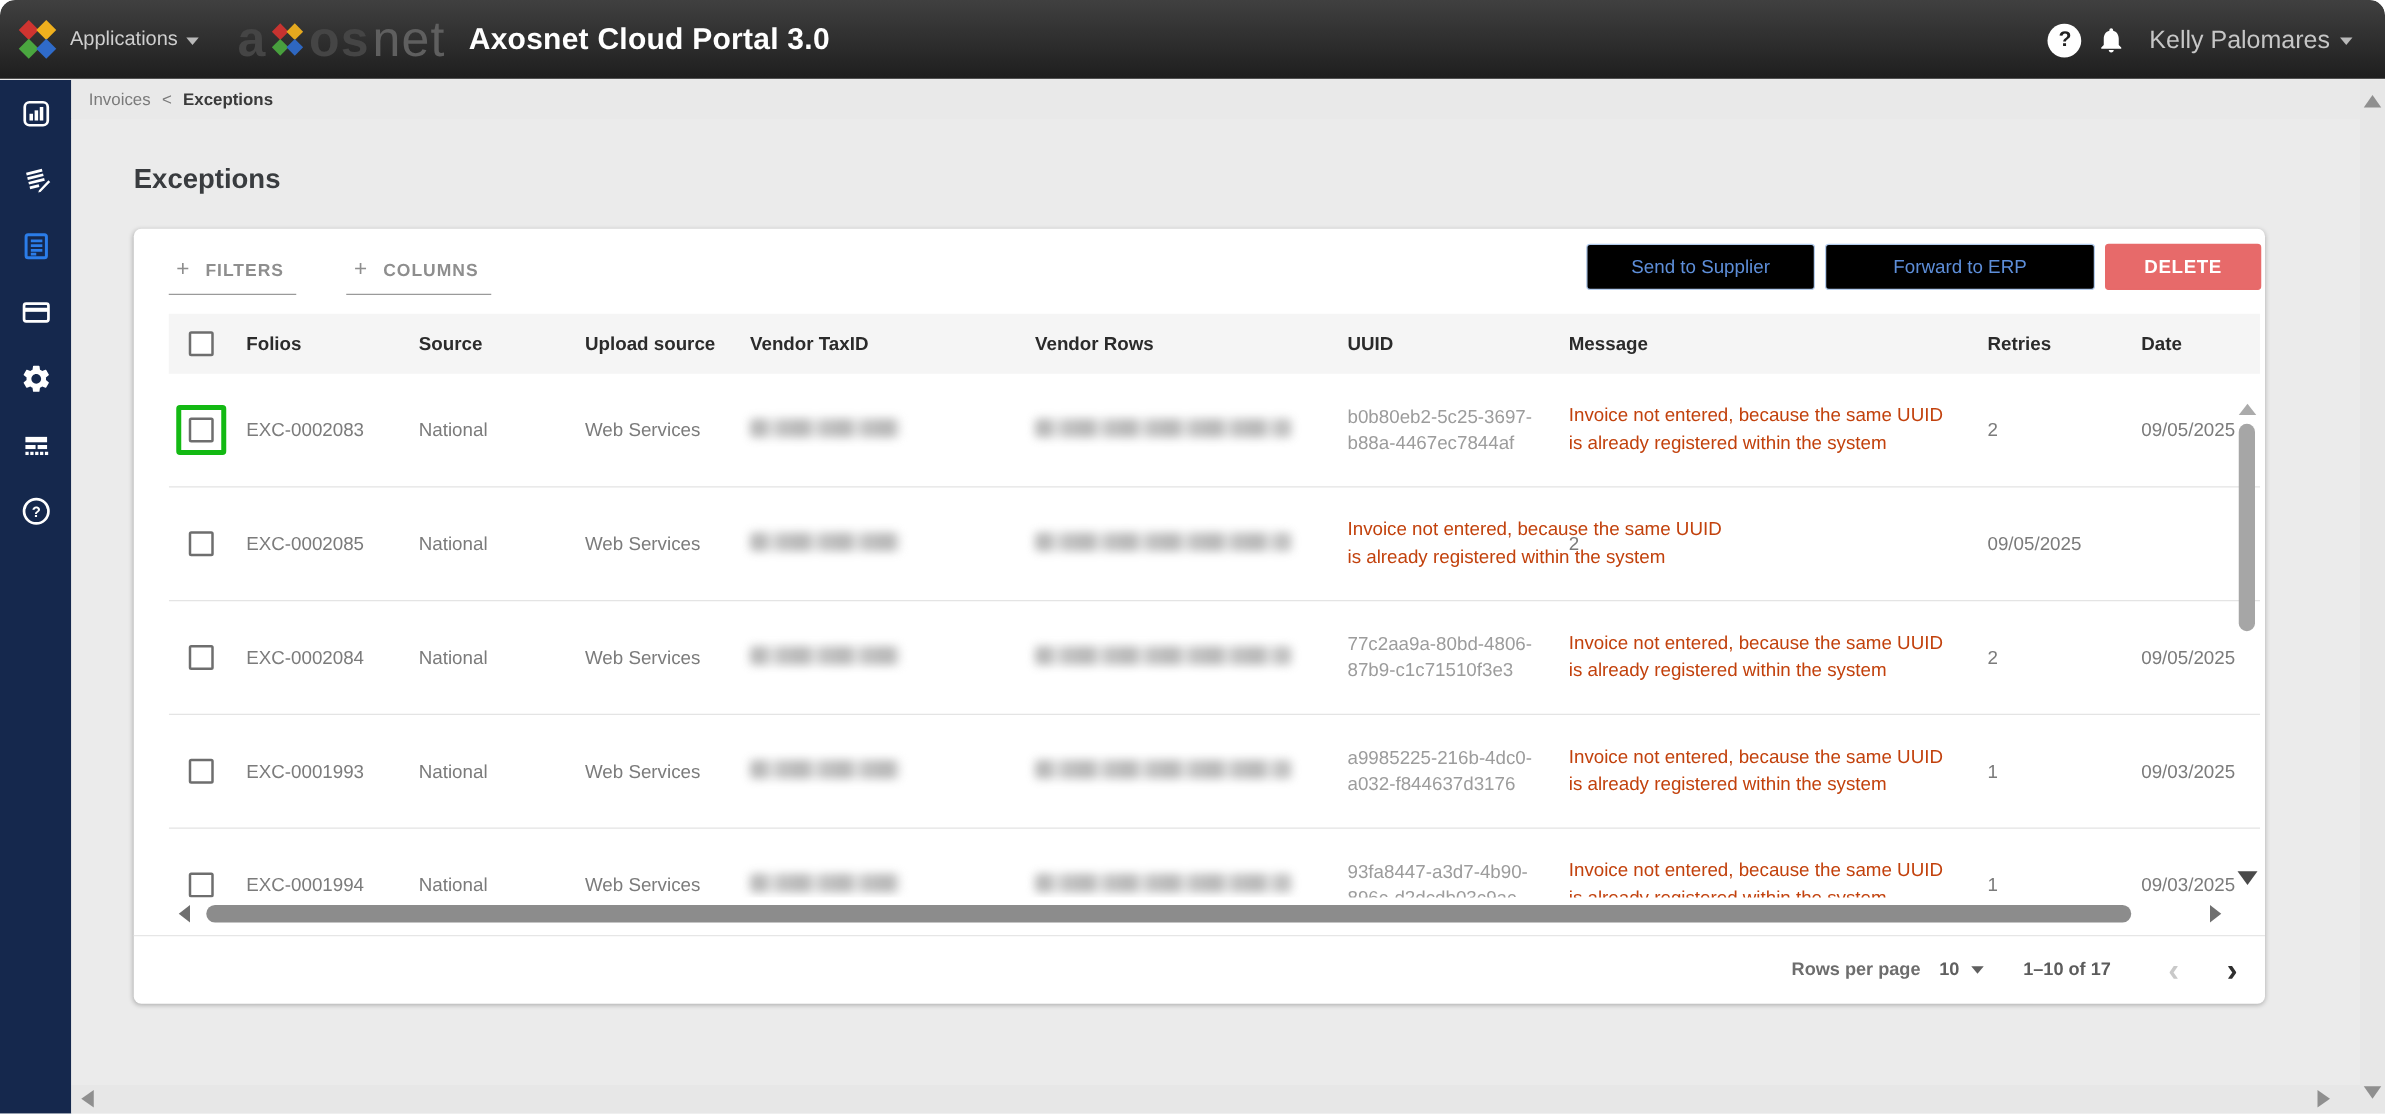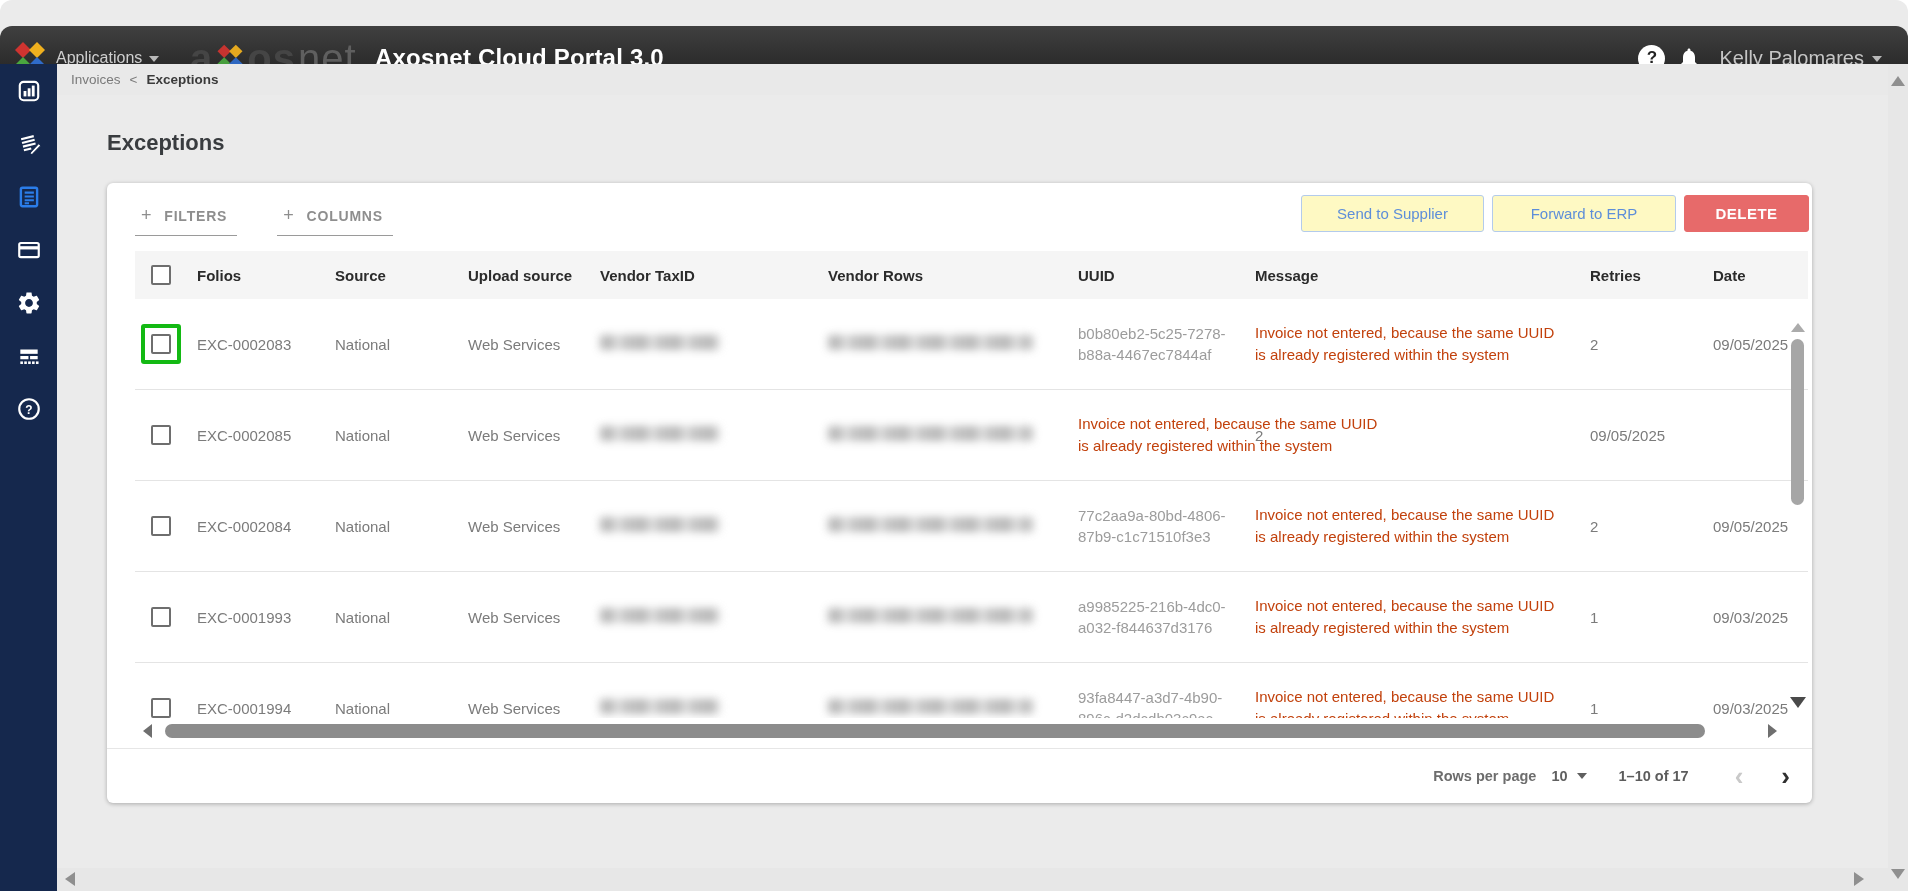--- a/index.html
+++ b/index.html
@@ -2,21 +2,21 @@
 <html><head>
 <meta charset="utf-8">
 <style>
   html,body{margin:0;padding:0;background:#ffffff;}
   *{box-sizing:border-box;}
   body{font-family:"Liberation Sans","DejaVu Sans",sans-serif;}
   .screen{position:relative;width:1908px;height:891px;overflow:hidden;background:#ebebeb;border-radius:12px 12px 0 0;}
 
   
   .topbar{position:absolute;left:0;top:0;width:1908px;height:63px;
-    background:linear-gradient(#404040,#1e1e1e);border-radius:12px 12px 0 0;margin-top:26px;}
+    background:linear-gradient(#404040,#1e1e1e);border-radius:12px 12px 0 0;}
   .logo{position:absolute;left:12px;top:14px;width:36px;height:36px;}
   .apps{position:absolute;left:56px;top:0;height:64px;display:flex;align-items:center;gap:7px;
     color:#cfcfcf;font-size:16px;cursor:pointer;}
   .caret{width:0;height:0;border-left:5px solid transparent;border-right:5px solid transparent;
     border-top:6px solid #b9b9b9;display:inline-block;margin-top:2px;}
   .watermark{position:absolute;left:190px;top:0;height:64px;display:flex;align-items:center;gap:2px;
     font-weight:bold;font-size:40px;letter-spacing:1px;}
   .wm-dark{color:#454545;}
   .wm-light{color:#5f5f5f;font-weight:normal;}
   .topbar-title{position:absolute;left:375px;top:0;height:64px;display:flex;align-items:center;
@@ -45,22 +45,22 @@
   .card{position:absolute;left:50px;top:88px;width:1705px;height:620px;background:#ffffff;
     border-radius:6px;box-shadow:0 1px 4px rgba(0,0,0,.28);}
 
   
   .tabs{position:absolute;left:28px;top:16px;display:flex;gap:40px;}
   .tab{display:flex;align-items:center;gap:12px;color:#8e8e8e;font-size:14px;font-weight:bold;
     letter-spacing:.8px;padding:6px 10px 9px 6px;border-bottom:1px solid #9a9a9a;cursor:pointer;}
   .tab .plus{font-size:18px;font-weight:normal;color:#8e8e8e;}
   .actions{position:absolute;right:3px;top:12px;display:flex;gap:8px;}
   .btn{height:37px;border-radius:3px;font-size:15px;display:flex;align-items:center;justify-content:center;cursor:pointer;}
-  .btn-outline{width:183px;background:#fef9c3;border:1px solid #b3cbec;color:#5d8ed9;}
-  .btn-outline2{width:184px;}
+  .btn-outline{width:183px;background:#000000;border:1px solid #b3cbec;color:#5d8ed9;}
+  .btn-outline2{width:216px;}
   .btn-delete{width:125px;background:#e76a6a;border:1px solid #e76a6a;color:#ffffff;font-weight:bold;letter-spacing:.5px;}
 
   
   .grid{display:grid;grid-template-columns:62px 138px 133px 132px 228px 250px 177px 335px 123px 95px;align-items:center;}
   .thead{position:absolute;left:28px;top:68px;width:1673px;height:48px;background:#f5f5f5;
     font-size:15px;font-weight:bold;color:#2b2b2b;}
   .tbody{position:absolute;left:28px;top:116px;width:1673px;height:419px;overflow:hidden;}
   .trow{height:91px;border-bottom:1px solid #e4e4e4;font-size:15px;color:#7b7b7b;}
   .cell{overflow:visible;}
   .cb-wrap{display:flex;align-items:center;justify-content:center;width:40px;height:40px;
@@ -261,21 +261,21 @@
     <div class="cell">
               <span class="cb-wrap hl">
                 <span class="cb"></span>
               </span>
             </div>
     <div class="cell"><span>EXC-0002083</span></div>
     <div class="cell"><span>National</span></div>
     <div class="cell"><span>Web Services</span></div>
     <div class="cell"><span class="blur-bar blur-taxid"></span></div>
     <div class="cell"><span class="blur-bar blur-name"></span></div>
-    <div class="cell c-uuid"><span>b0b80eb2-5c25-7278-b88a-4467ec7844af</span></div>
+    <div class="cell c-uuid"><span>b0b80eb2-5c25-3697-b88a-4467ec7844af</span></div>
     <div class="cell c-msg"><span>Invoice not entered, because the same UUID is already registered within the system</span></div>
     <div class="cell"><span>2</span></div>
     <div class="cell"><span>09/05/2025</span></div>
   </div>
           <div class="trow grid">
     <div class="cell">
               <span class="cb-wrap">
                 <span class="cb"></span>
               </span>
             </div>

